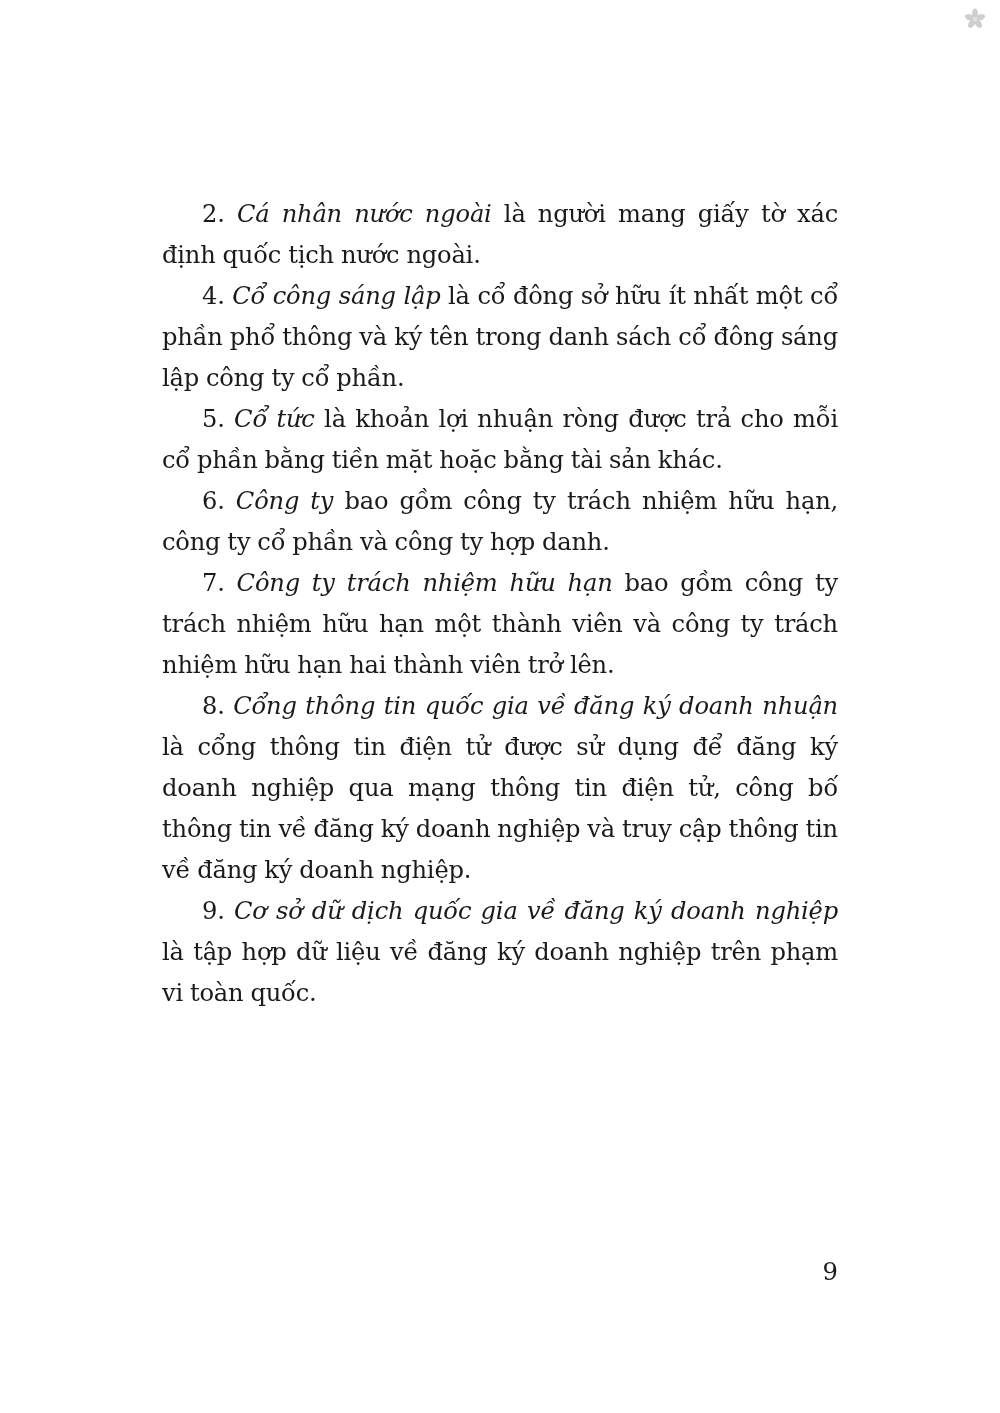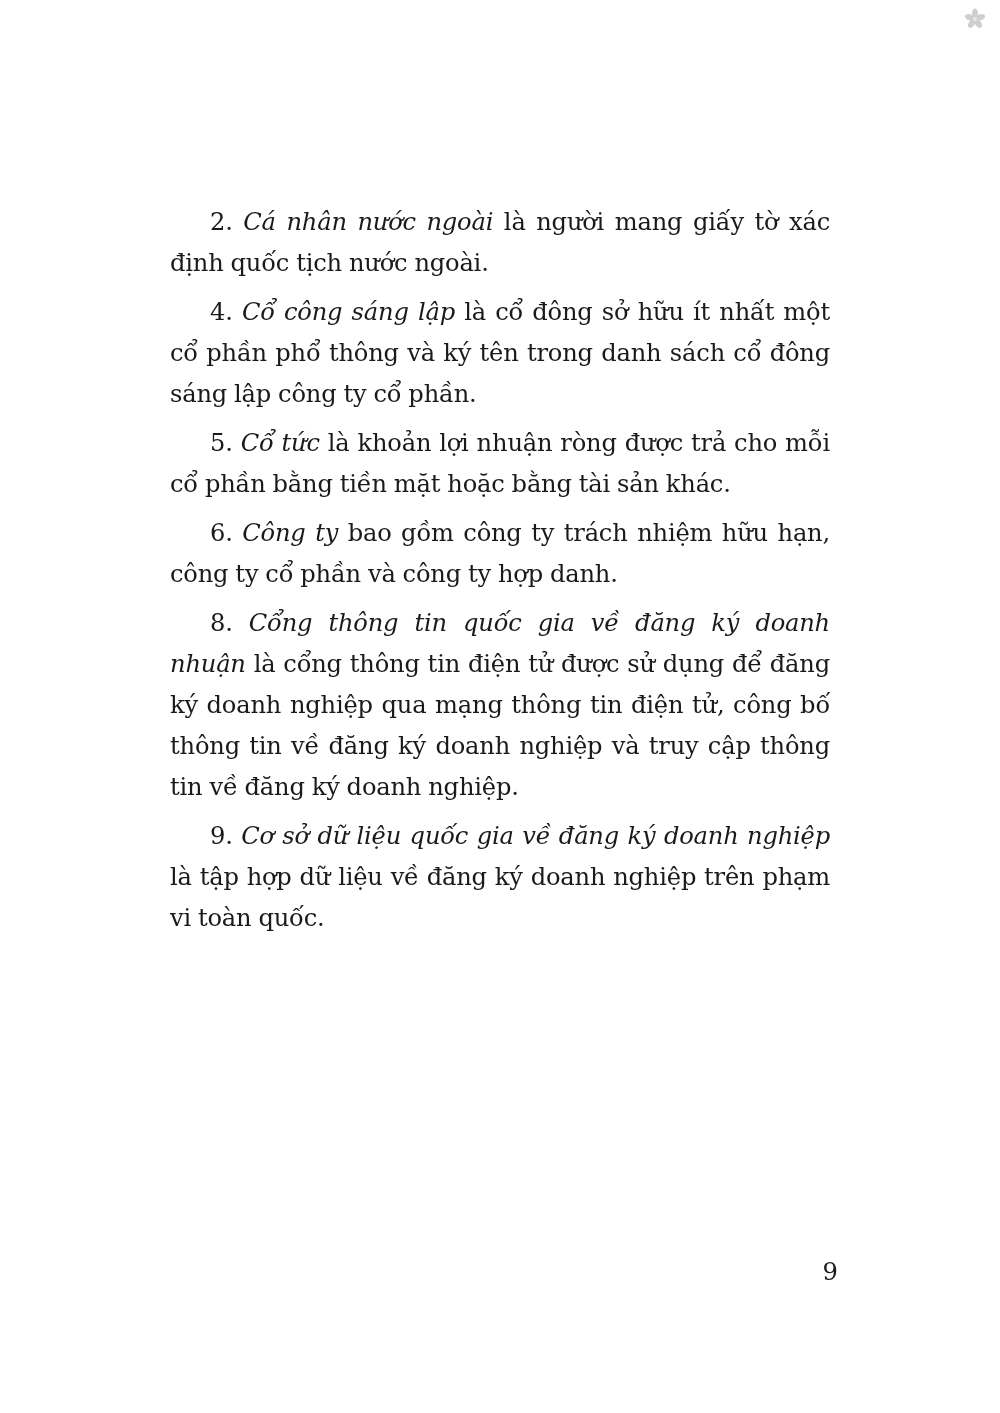--- a/index.html
+++ b/index.html
@@ -22,21 +22,21 @@
       width: 22px;
       height: 22px;
     }
     .content {
       position: absolute;
       left: 162px;
       top: 194px;
       width: 676px;
     }
     .para {
-      margin: 8px;
+      margin: 0;
       font-size: 24.2px;
       line-height: 41px;
       text-align: justify;
       text-indent: 40px;
       letter-spacing: -0.2px;
       word-spacing: -0.5px;
     }
     .para em {
       font-style: italic;
     }
@@ -64,17 +64,18 @@
       <circle cx="0" cy="0" r="2" fill="#e6e6e6"></circle>
     </g>
   </svg>
 </div>
 
 <div class="content">
   <p class="para"><span>2.</span> <em>Cá nhân nước ngoài</em><span> là người mang giấy tờ xác định quốc tịch nước ngoài.</span></p>
   <p class="para"><span>4.</span> <em>Cổ công sáng lập</em><span> là cổ đông sở hữu ít nhất một cổ phần phổ thông và ký tên trong danh sách cổ đông sáng lập công ty cổ phần.</span></p>
   <p class="para"><span>5.</span> <em>Cổ tức</em><span> là khoản lợi nhuận ròng được trả cho mỗi cổ phần bằng tiền mặt hoặc bằng tài sản khác.</span></p>
   <p class="para"><span>6.</span> <em>Công ty</em><span> bao gồm công ty trách nhiệm hữu hạn, công ty cổ phần và công ty hợp danh.</span></p>
+  <p class="para"><span>7.</span> <em>Công ty trách nhiệm hữu hạn</em><span> bao gồm công ty trách nhiệm hữu hạn một thành viên và công ty trách nhiệm hữu hạn hai thành viên trở lên.</span></p>
   <p class="para"><span>8.</span> <em>Cổng thông tin quốc gia về đăng ký doanh nhuận</em><span> là cổng thông tin điện tử được sử dụng để đăng ký doanh nghiệp qua mạng thông tin điện tử, công bố thông tin về đăng ký doanh nghiệp và truy cập thông tin về đăng ký doanh nghiệp.</span></p>
-  <p class="para"><span>9.</span> <em>Cơ sở dữ liệu quốc gia về đăng ký doanh nghiệp</em><span> là tập hợp dữ liệu về đăng ký doanh nghiệp trên phạm vi toàn quốc.</span></p>
+  <p class="para"><span>9.</span> <em>Cơ sở dữ dịch quốc gia về đăng ký doanh nghiệp</em><span> là tập hợp dữ liệu về đăng ký doanh nghiệp trên phạm vi toàn quốc.</span></p>
 </div>
 
 <div class="page-number">9</div>
 
 </body></html>

